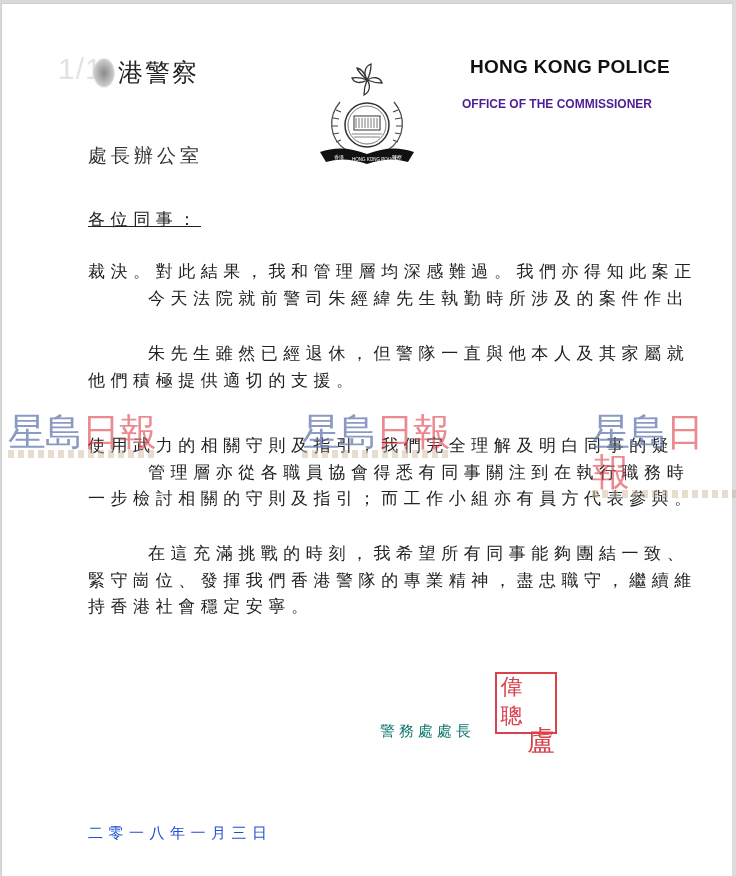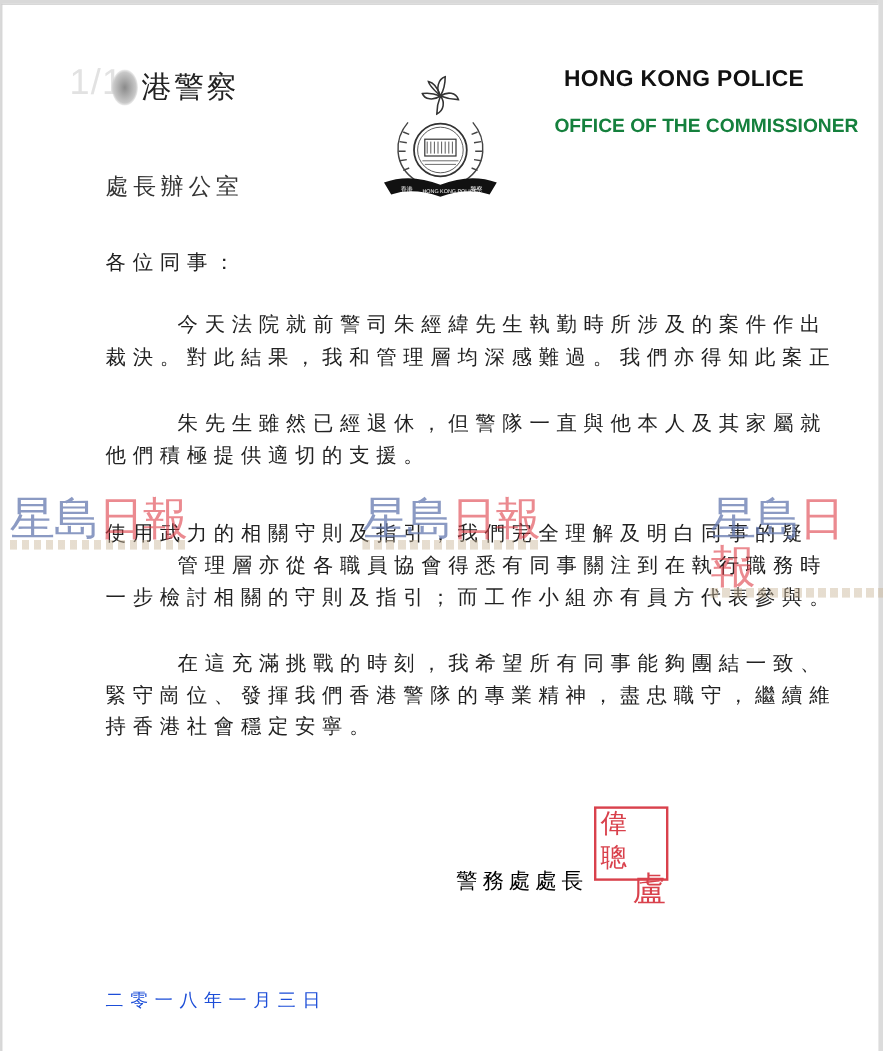--- a/index.html
+++ b/index.html
@@ -12,34 +12,34 @@
     position:absolute; left:1px; top:3px; width:730px; height:873px;
     background:#ffffff;
     border-left:1px solid #cfcfcf; border-top:1px solid #cfcfcf;
   }
   .rightbar { position:absolute; right:0; top:0; width:5px; height:876px; background:#dcdcdc; }
   .pagenum { position:absolute; left:58px; top:52px; font-family:"Liberation Sans",sans-serif; font-size:30px; color:#e2e2e2; letter-spacing:1px; }
   .blur { position:absolute; left:93px; top:58px; width:22px; height:30px; border-radius:50%; background:radial-gradient(#8a8a8a, #c8c8c8 60%, rgba(255,255,255,0) 75%); }
   .cn-org { position:absolute; left:118px; top:56px; font-family:Liberation Serif, serif; font-size:25px; color:#222; letter-spacing:2px; }
   .cn-office { position:absolute; left:88px; top:103px; font-family:"DejaVu Sans",sans-serif; font-size:19px; color:#333; letter-spacing:4px;margin-top:40px; }
   .en-org { position:absolute; left:470px; top:56px; font-family:"Liberation Sans",sans-serif; font-weight:bold; font-size:19px; color:#111; letter-spacing:0.3px; }
-  .en-office { position:absolute; left:462px; top:97px; font-family:"Liberation Sans",sans-serif; font-weight:bold; font-size:16px; color:#15803d; }
+  .en-office { position:absolute; left:462px; top:97px; font-family:"Liberation Sans",sans-serif; font-weight:bold; font-size:12px; color:#4c1d95; }
   .crest { position:absolute; left:312px; top:58px; width:110px; height:110px; }
-  .text { position:absolute; font-size:17px; color:#222; letter-spacing:5.6px; line-height:26px; white-space:nowrap; }
+  .text { position:absolute; font-size:17px; color:#222; letter-spacing:5.6px; line-height:26px; white-space:nowrap;text-decoration:underline; }
   .para { position:absolute; left:88px; width:580px; }
   .para .line { display:block; font-size:17px; color:#222; line-height:26.5px; white-space:nowrap; letter-spacing:5.55px; }
   .indent { padding-left:60px; }
   .wm { position:absolute; top:412px; height:50px; }
   .wm .big { font-family:"DejaVu Sans",sans-serif; font-weight:normal; font-size:38px; line-height:40px; letter-spacing:-1px; }
   .wm .b { color:rgba(100,120,175,0.75); }
   .wm .r { color:rgba(222,60,70,0.6);margin-top:20px; }
   .wm .sub { display:block; height:8px; margin-top:-2px; background:repeating-linear-gradient(90deg, rgba(200,180,150,0.45) 0 6px, rgba(255,255,255,0) 6px 10px); }
   .seal { position:absolute; left:495px; top:672px; width:58px; height:58px; border:2px solid #d9414c; display:grid; grid-template-columns:1fr 1fr; grid-template-rows:1fr 1fr; color:#d9414c; font-family:"DejaVu Sans",sans-serif; font-size:22px; line-height:26px; text-align:center; }
   .seal span.tall { grid-row:1 / span 2; grid-column:2; font-size:28px; writing-mode:vertical-rl; display:flex; align-items:center; justify-content:center; }
-  .sign { position:absolute; left:380px; top:722px; font-size:18px; color:#000000; letter-spacing:4px; }
+  .sign { position:absolute; left:380px; top:722px; font-size:15px; color:#0f766e; letter-spacing:4px; }
   .date { position:absolute; left:88px; top:824px; font-size:15px; color:#1d4ed8; letter-spacing:5.5px; }
 </style>
 </head>
 <body>
 
 <div class="rightbar"></div>
 
 <div class="page"></div>
 
 <div class="pagenum">1/1</div>
@@ -77,22 +77,22 @@
     <text x="80" y="101" font-size="5" fill="#fff" font-family="DejaVu Sans, sans-serif">警察</text>
   </svg>
 </div>
 
 <div class="en-org">HONG KONG POLICE</div>
 <div class="en-office">OFFICE OF THE COMMISSIONER</div>
 
 <div class="text" style="left:88px; top:206px;">各位同事：</div>
 
 <div class="para" style="top:258px;">
+  <span class="line">裁決。對此結果，我和管理層均深感難過。我們亦得知此案正</span>
   <span class="line indent">今天法院就前警司朱經緯先生執勤時所涉及的案件作出</span>
-  <span class="line">裁決。對此結果，我和管理層均深感難過。我們亦得知此案正</span>
 </div>
 
 <div class="para" style="top:340px;">
   <span class="line indent">朱先生雖然已經退休，但警隊一直與他本人及其家屬就</span>
   <span class="line">他們積極提供適切的支援。</span>
 </div>
 
 <div class="para" style="top:432px;">
   <span class="line">使用武力的相關守則及指引，我們完全理解及明白同事的疑</span>
   <span class="line indent">管理層亦從各職員協會得悉有同事關注到在執行職務時</span>

